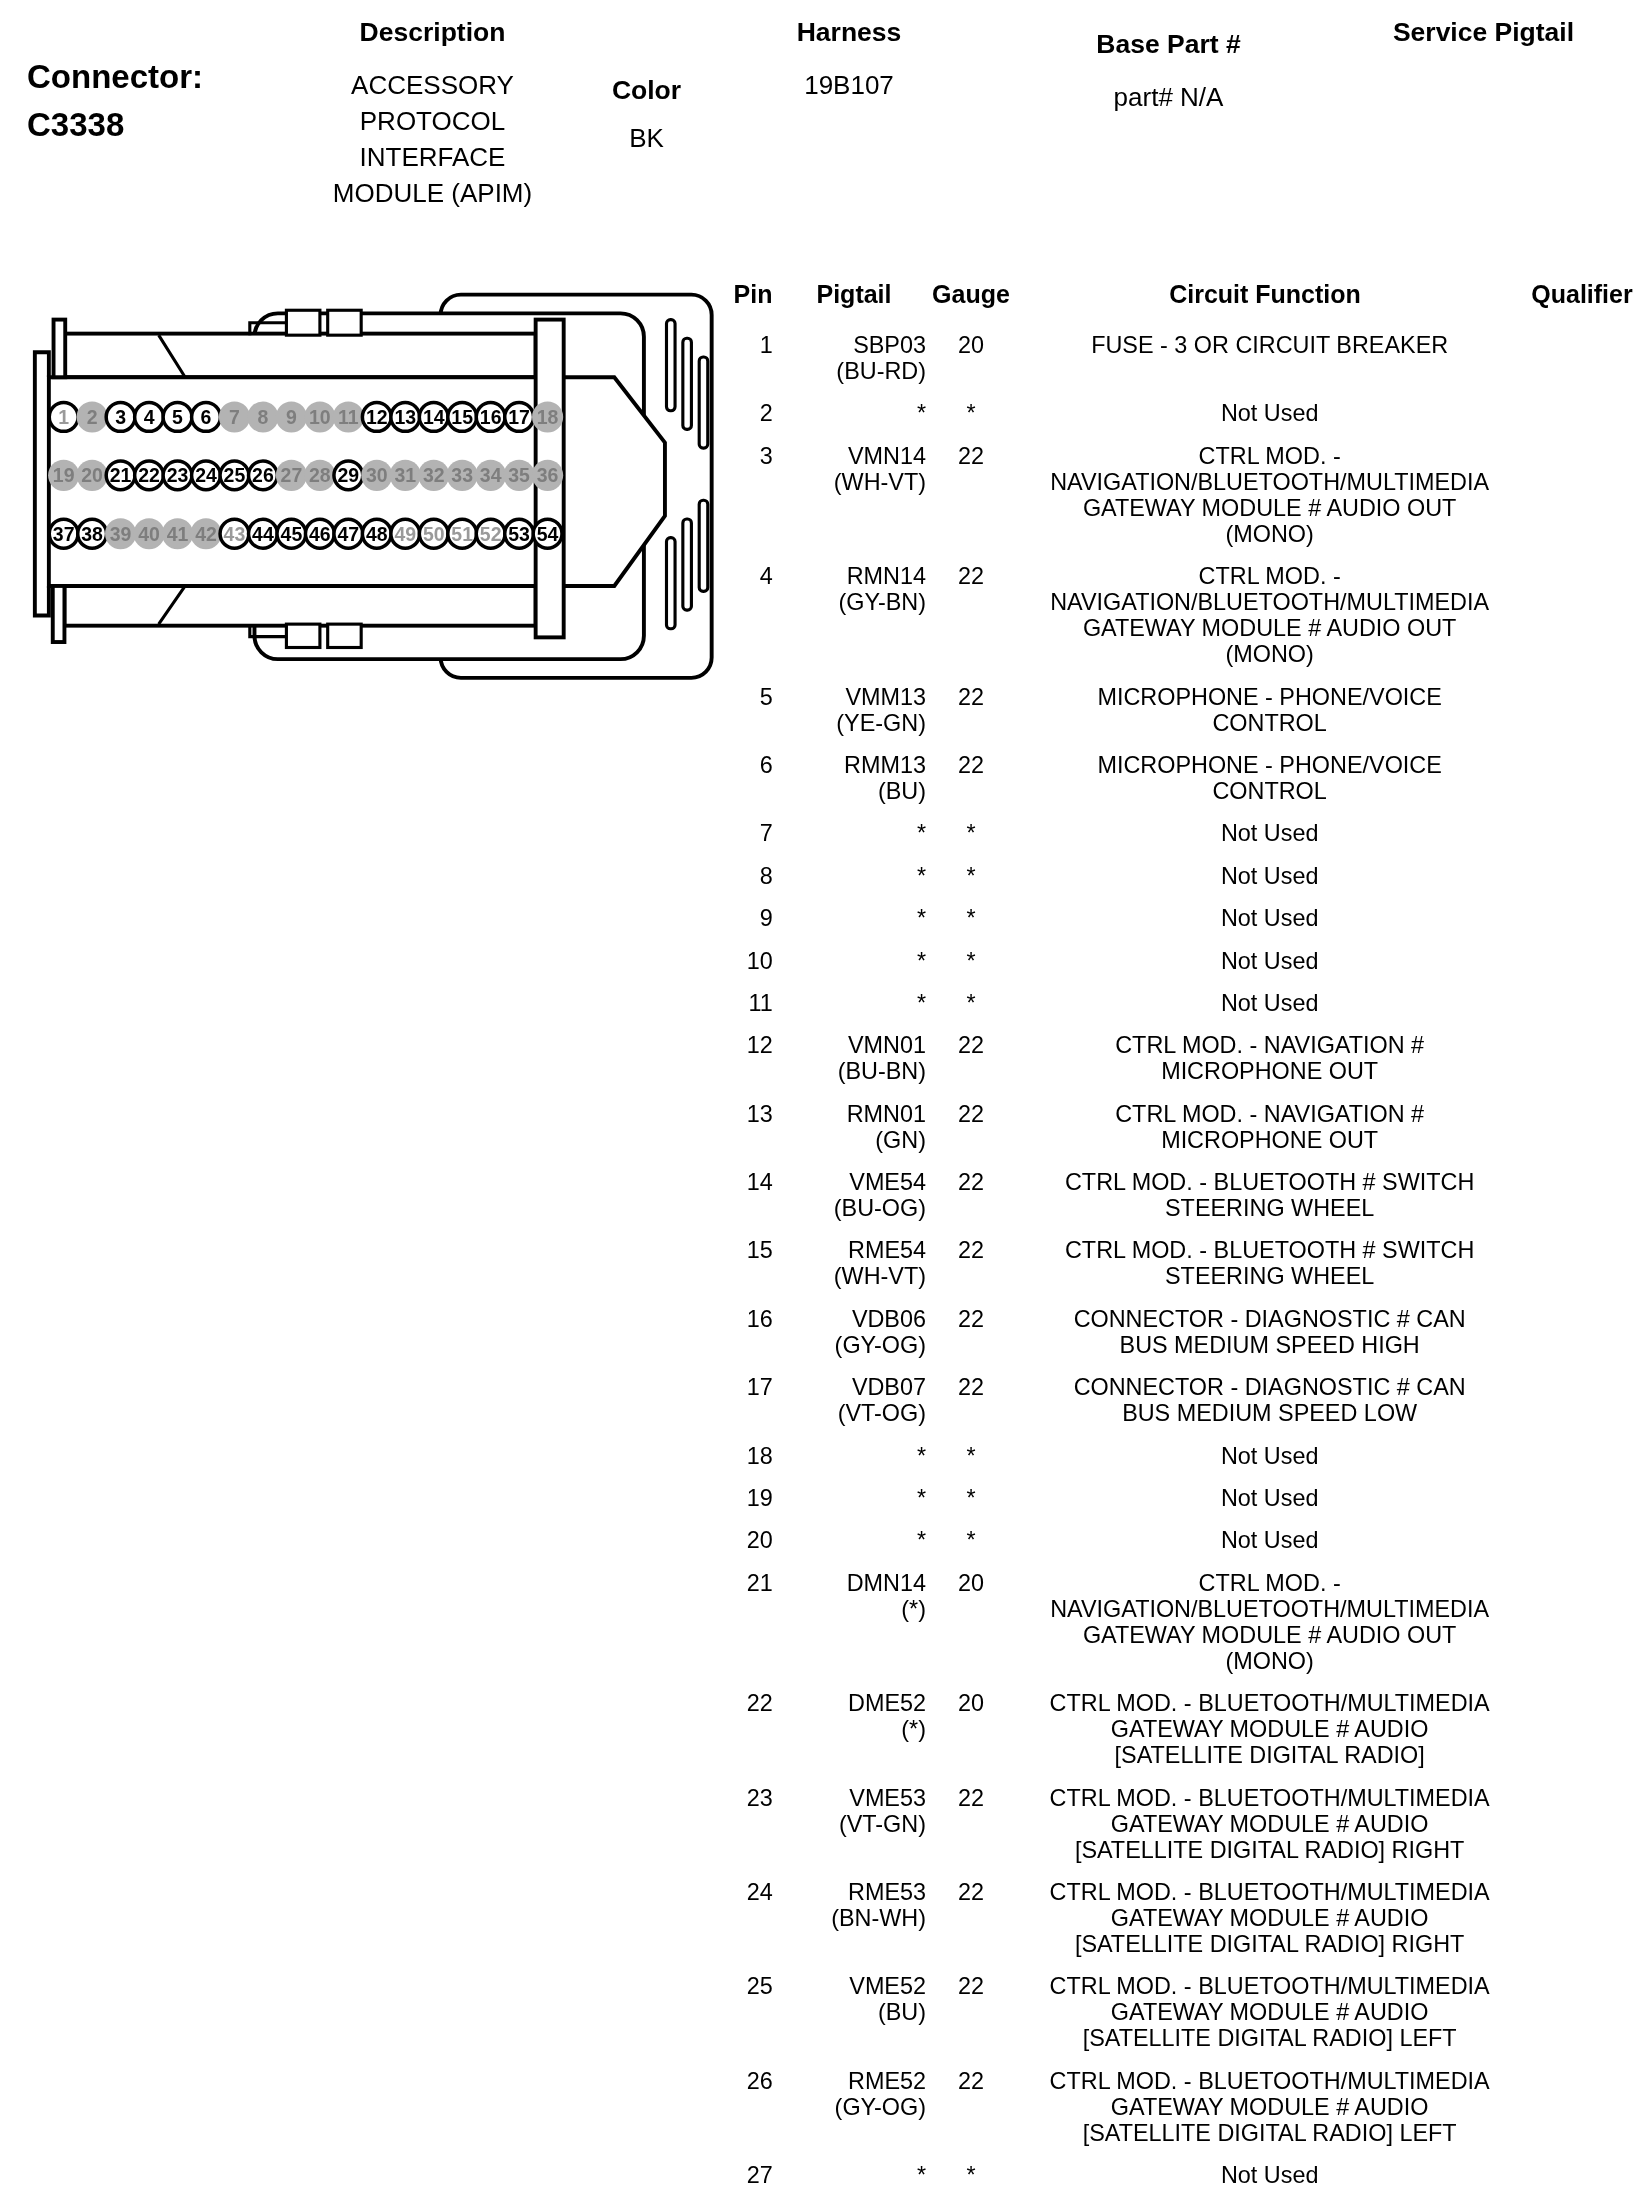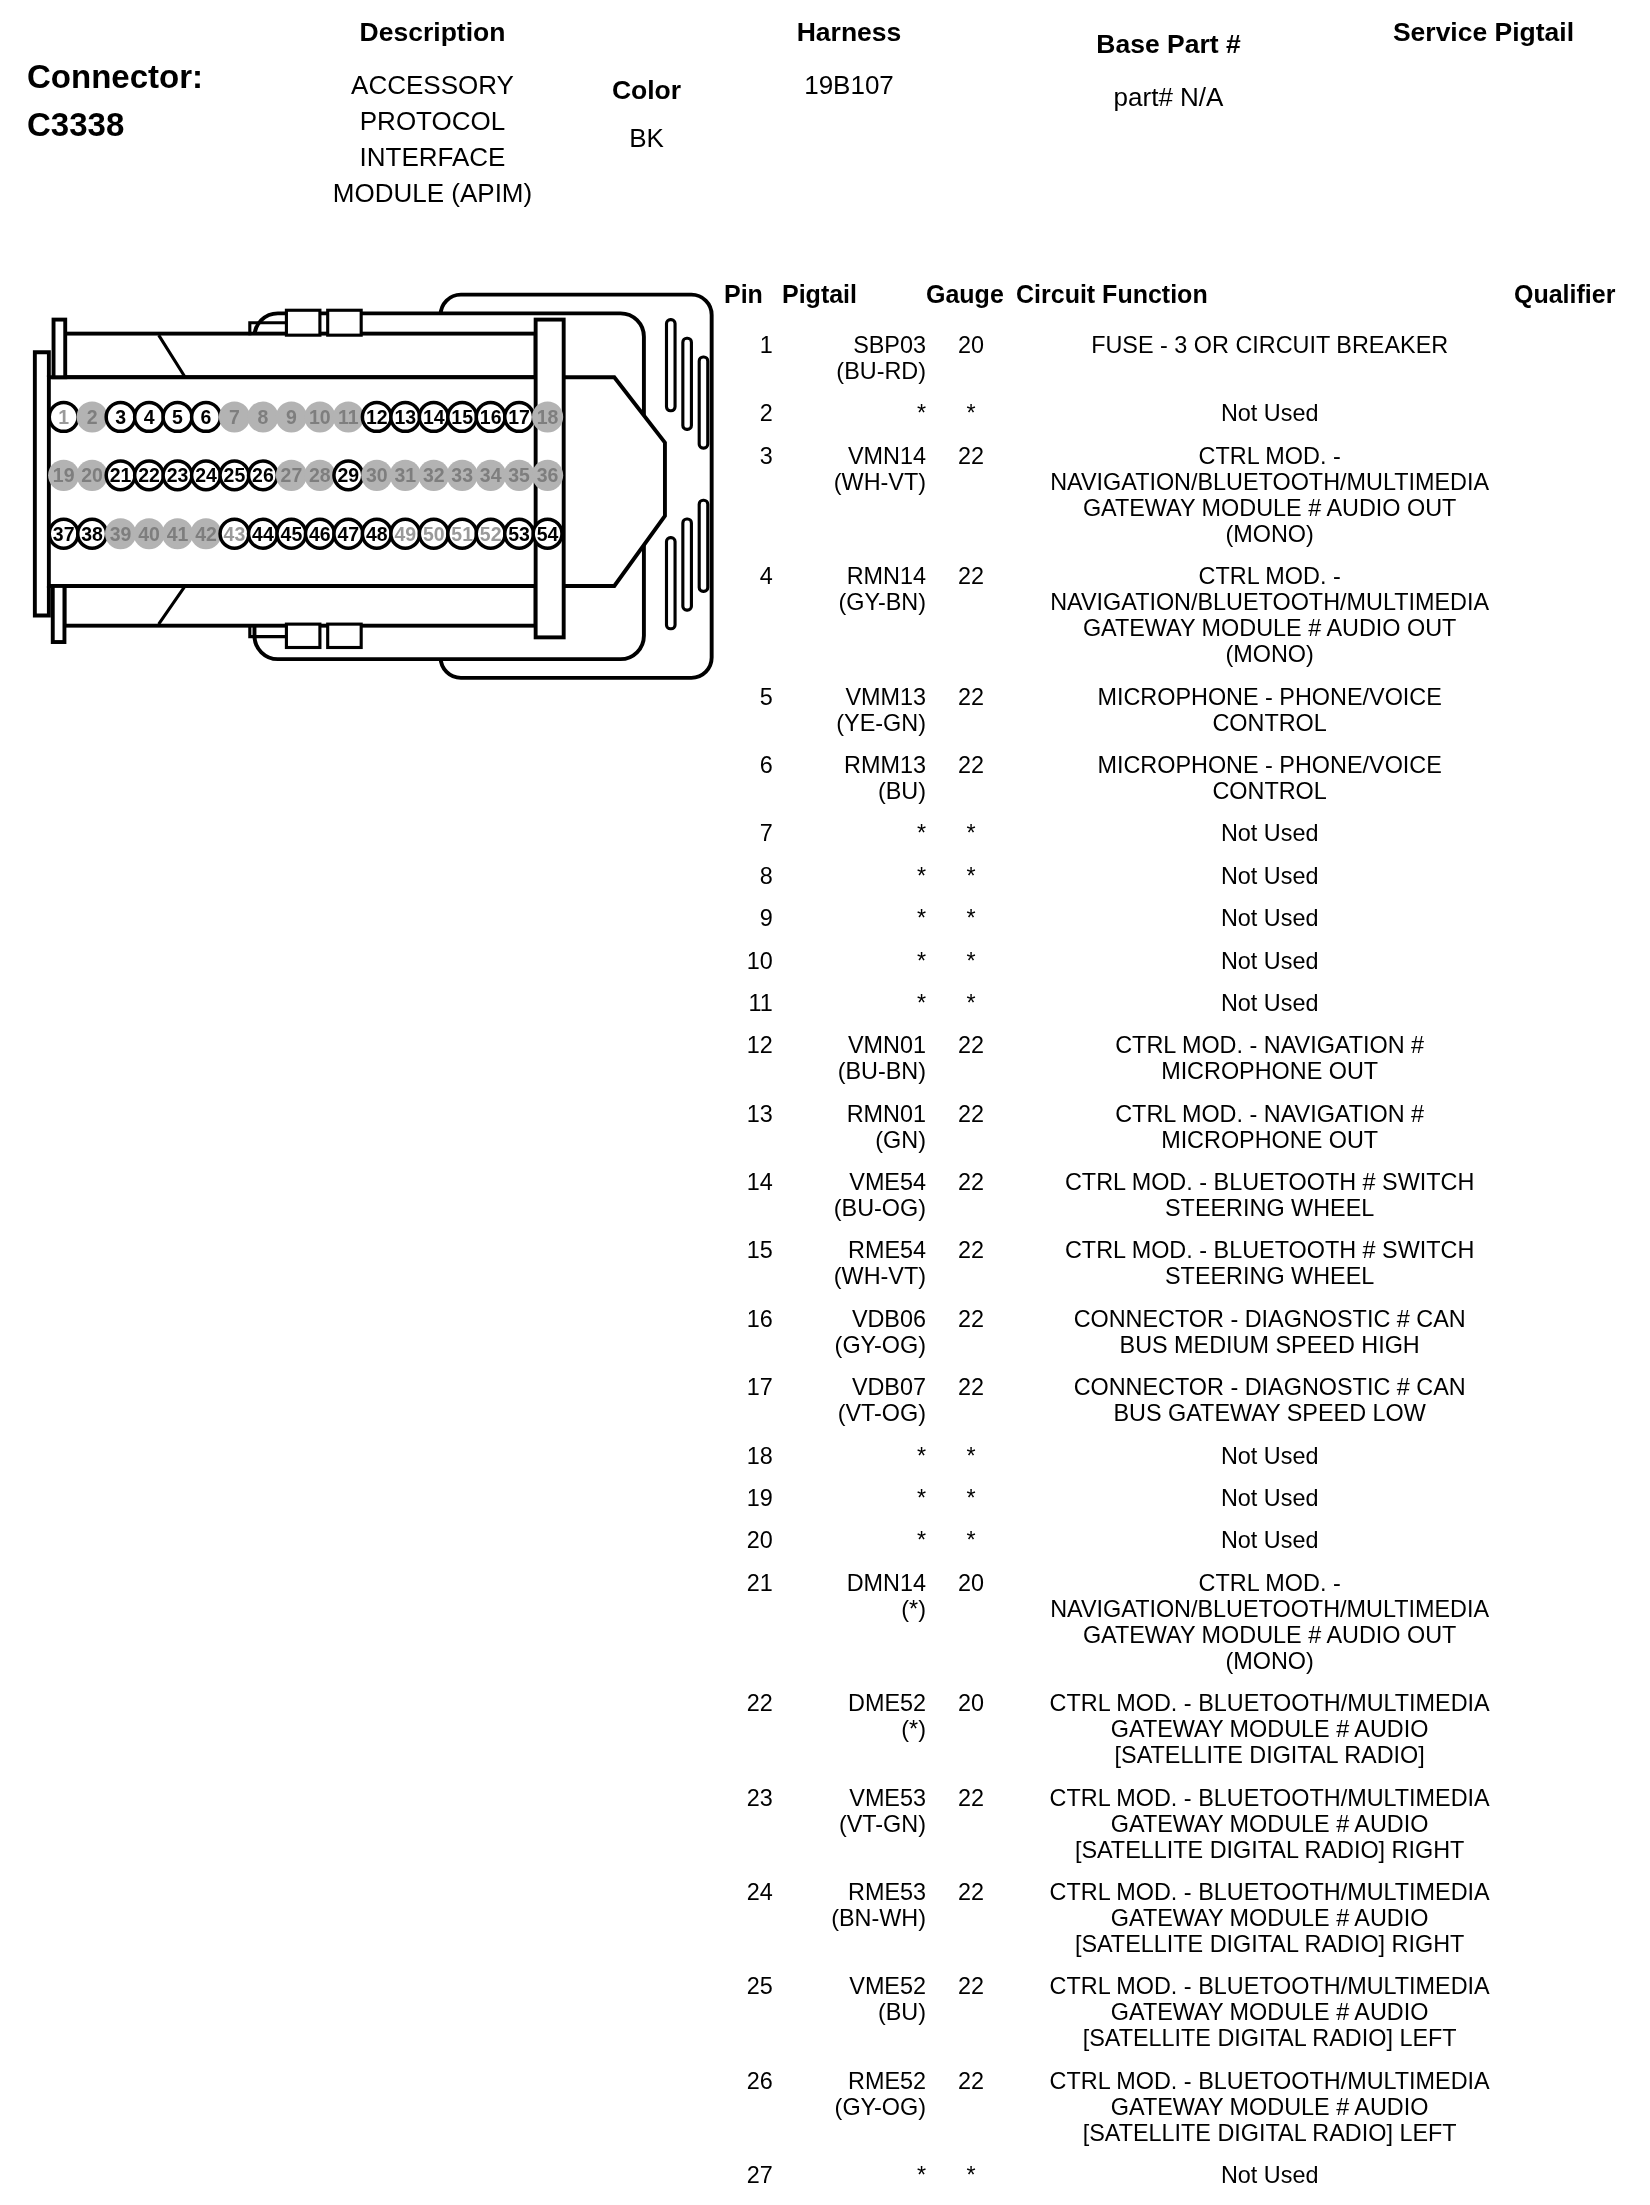--- a/index.html
+++ b/index.html
@@ -30,21 +30,21 @@
   .pin-gray{fill:#b3b3b3;stroke:none;}
   .pin-white{fill:#fff;stroke:#000;stroke-width:4.5;}
   .pt{font-family:"Liberation Sans","DejaVu Sans",sans-serif;font-size:25px;font-weight:bold;text-anchor:middle;}
   .pt-black{fill:#000;}
   .pt-gray{fill:#7e7e7e;}
   .pt-dim{fill:#9a9a9a;}
   
   .pintable{position:absolute;left:724px;top:279px;width:927px;}
   .thead,.trow{display:grid;grid-template-columns:58px 144px 90px 498px 136px;}
   .thead{font-size:25px;font-weight:bold;line-height:31px;}
-  .thead .th{text-align:left;}
+  .thead .th{text-align:center;}
   .th-func{text-align:center;}
   .rows{margin-top:22px;}
   .trow{margin-bottom:16.4px;font-size:23.4px;line-height:26px;}
   .td-pin{text-align:right;padding-right:9.3px;}
   .td-circuit{text-align:right;}
   .td-gauge{text-align:center;}
   .td-func{text-align:center;padding-left:9.3px;}
   .td-qual{text-align:center;}
 </style>
 </head>
@@ -455,21 +455,21 @@
 
     <div class="trow">
       <div class="td-pin">17</div>
       <div class="td-circuit">
             <div>VDB07</div>
             <div>(VT-OG)</div>
           </div>
       <div class="td-gauge">22</div>
       <div class="td-func">
             <div>CONNECTOR - DIAGNOSTIC # CAN</div>
-            <div>BUS GATEWAY SPEED LOW</div>
+            <div>BUS MEDIUM SPEED LOW</div>
           </div>
       <div class="td-qual"></div>
     </div>
 
     <div class="trow">
       <div class="td-pin">18</div>
       <div class="td-circuit">
             <div>*</div>
           </div>
       <div class="td-gauge">*</div>

